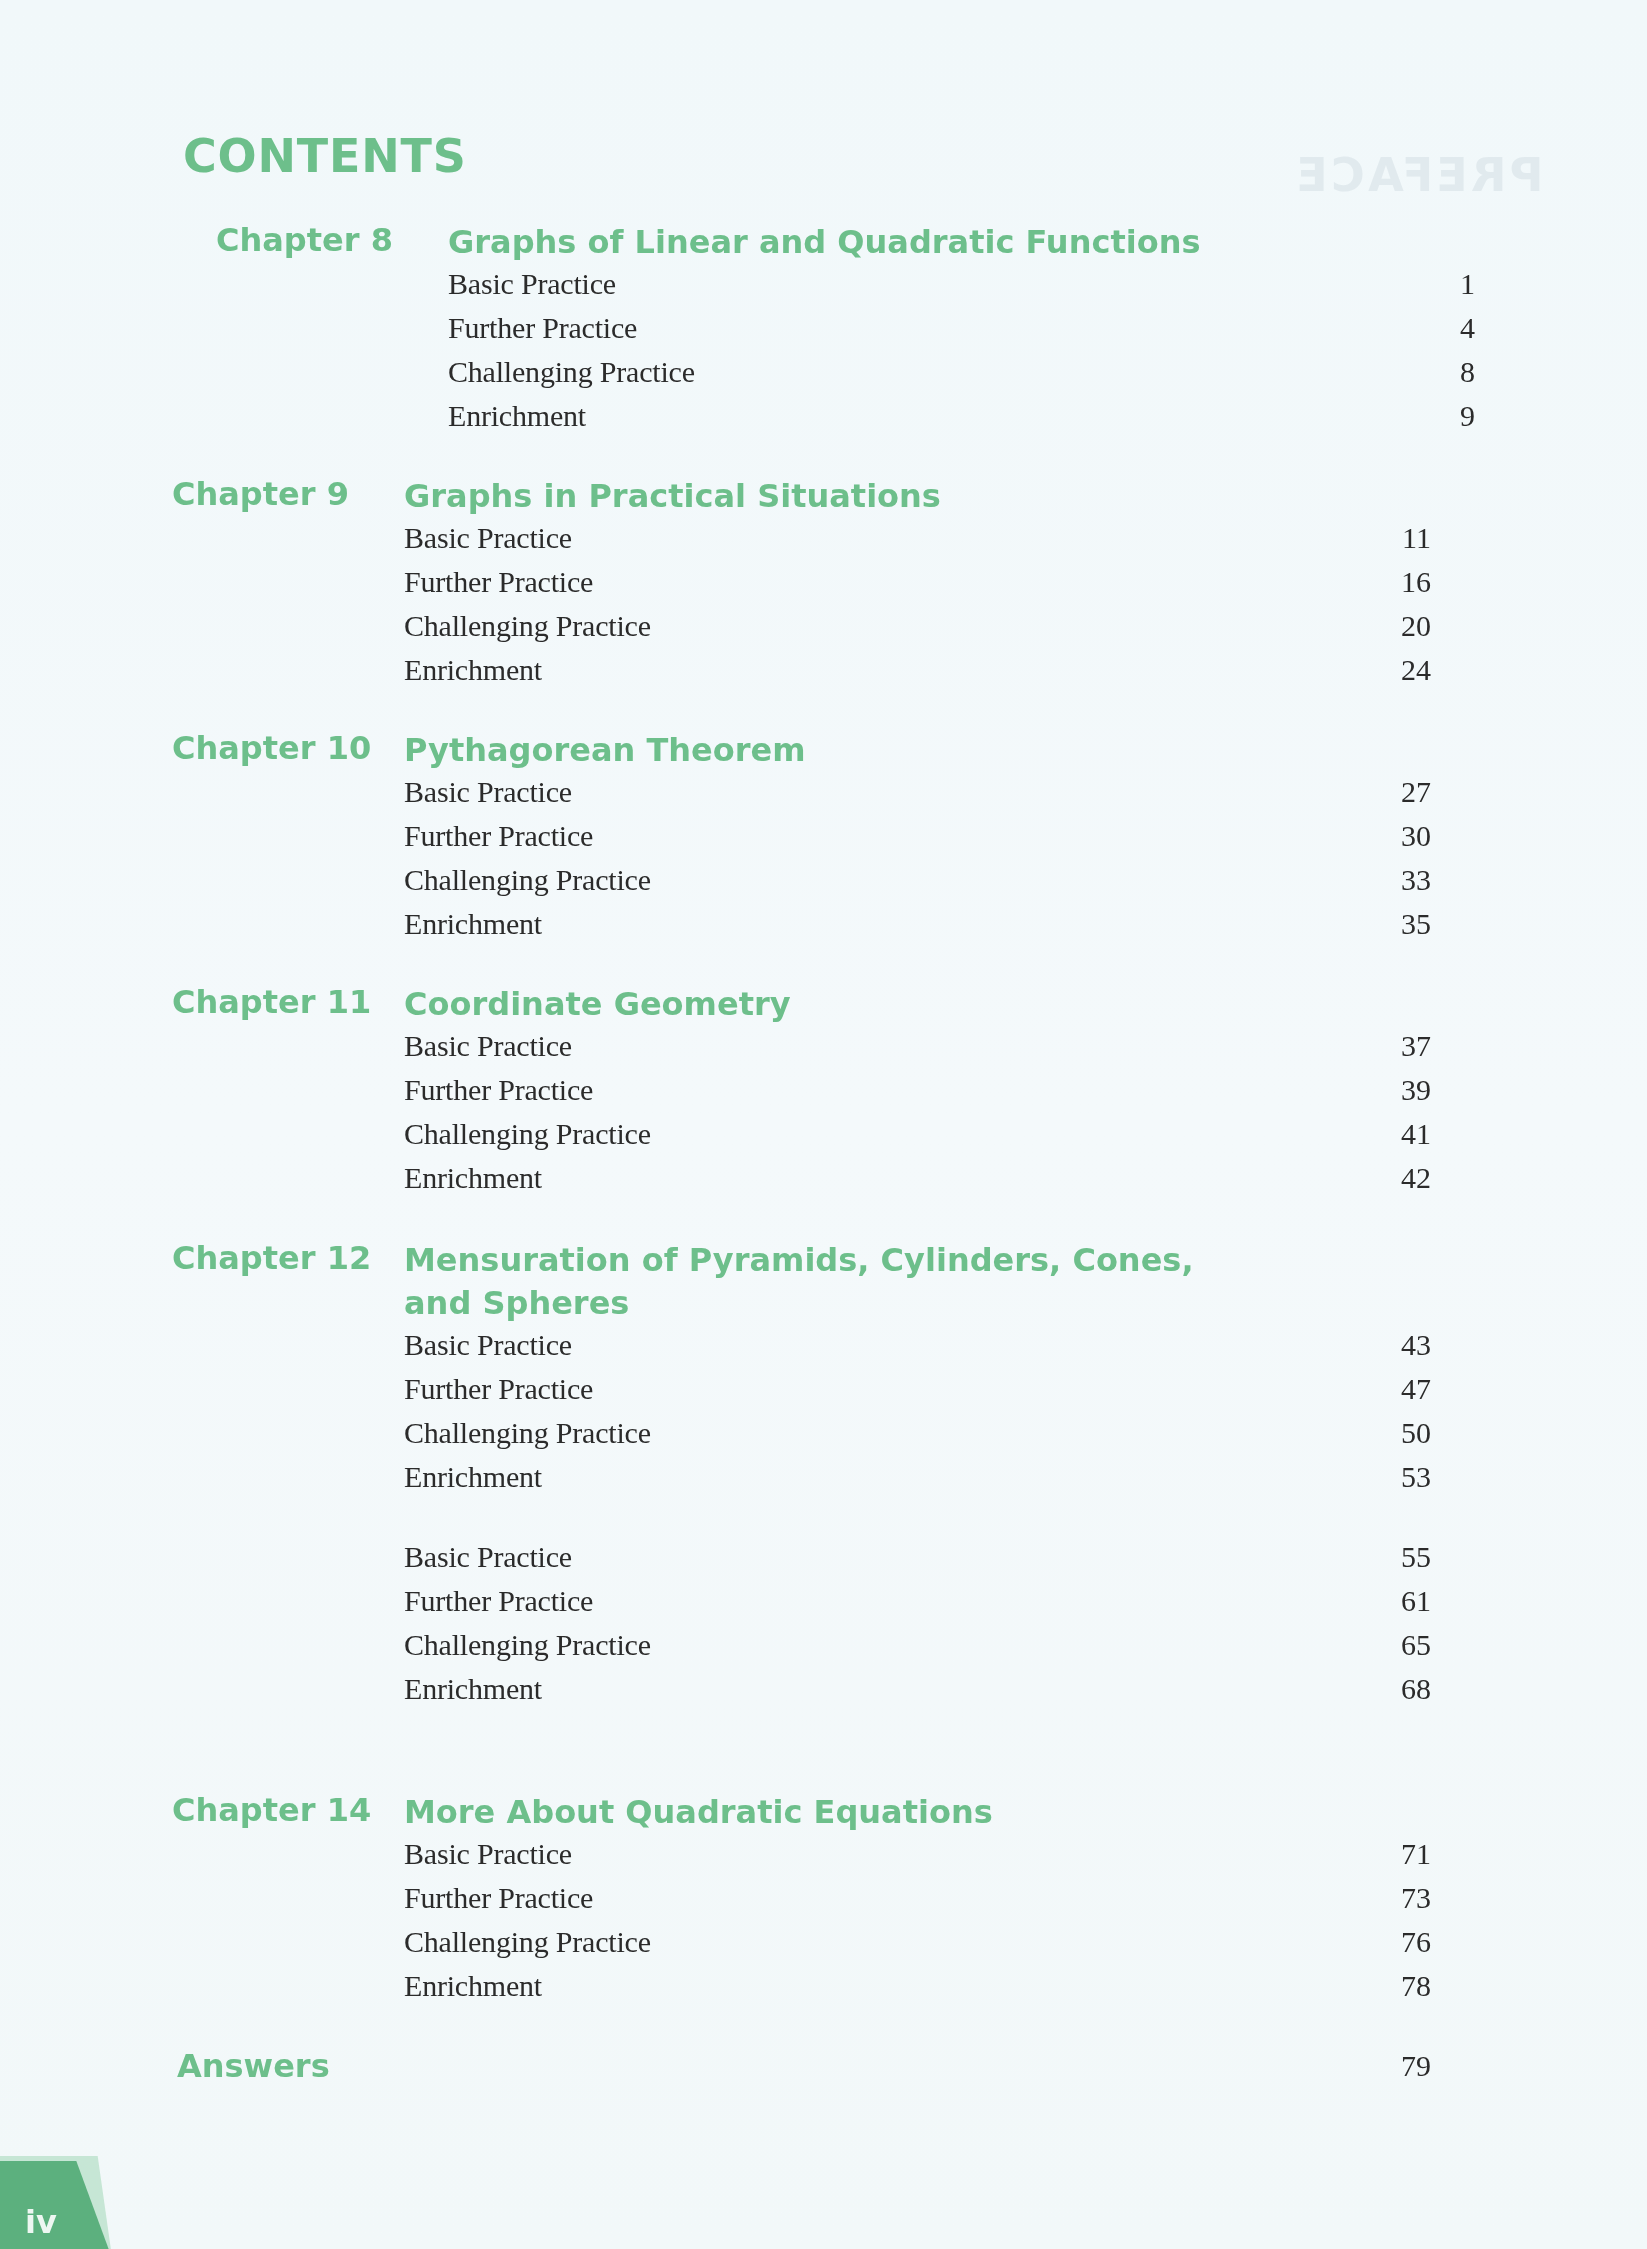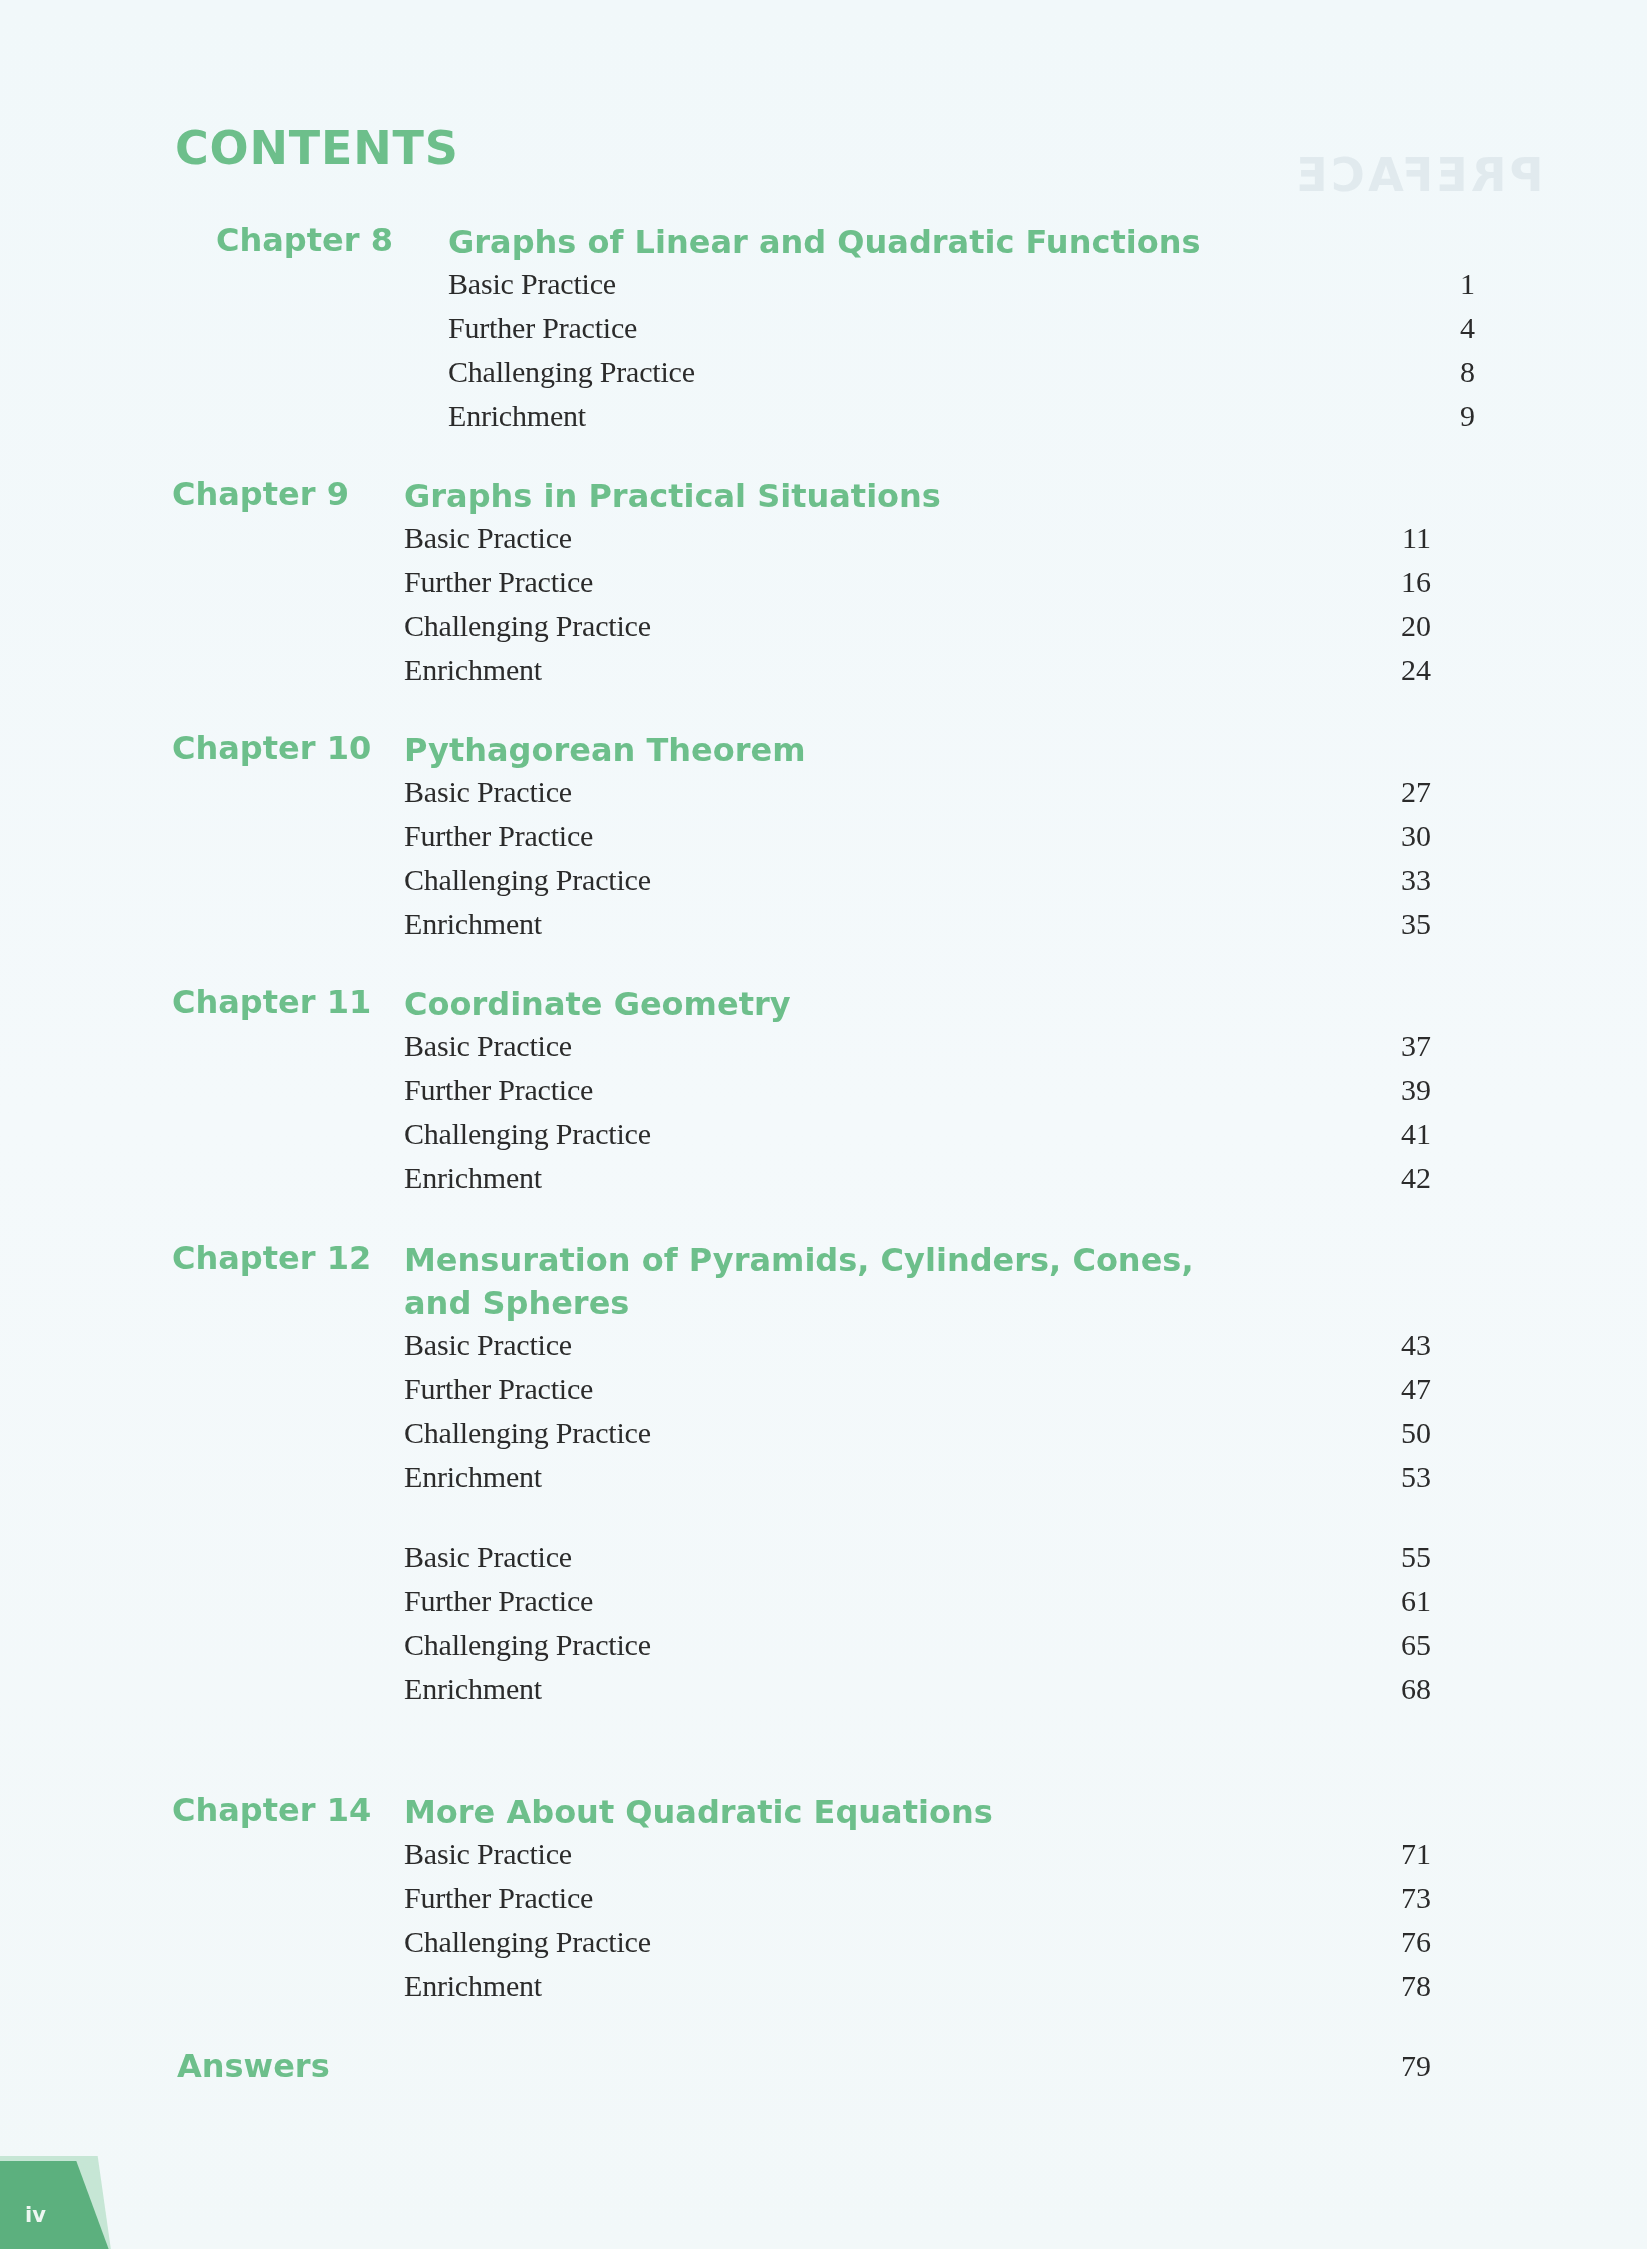--- a/index.html
+++ b/index.html
@@ -50,21 +50,21 @@
   }
   .heading {
     position: absolute;
     left: 171px;
     top: 117px;
     font-family: "DejaVu Sans", sans-serif;
     font-weight: bold;
     font-size: 46px;
     letter-spacing: 0.8px;
     color: #6dbf8b;
-    margin: 4px;
+    margin: 12px;
   }
   .chapter {
     position: absolute;
     left: 0;
     width: 1647px;
   }
   .chapter-head {
     position: relative;
     height: 43px;
     font-family: "DejaVu Sans", sans-serif;
@@ -160,21 +160,21 @@
     background: #5cb07e;
     clip-path: polygon(0 0, 70% 0, 100% 100%, 0 100%);
     z-index: 2;
   }
   .page-num {
     position: absolute;
     left: 25px;
     top: 2203px;
     font-family: "DejaVu Sans", sans-serif;
     font-weight: bold;
-    font-size: 21px;
+    font-size: 32px;
     color: #eef7f2;
     z-index: 3;
   }
 </style>
 </head>
 <body>
 
 <div class="page"></div>
 
 <div class="bleed">

